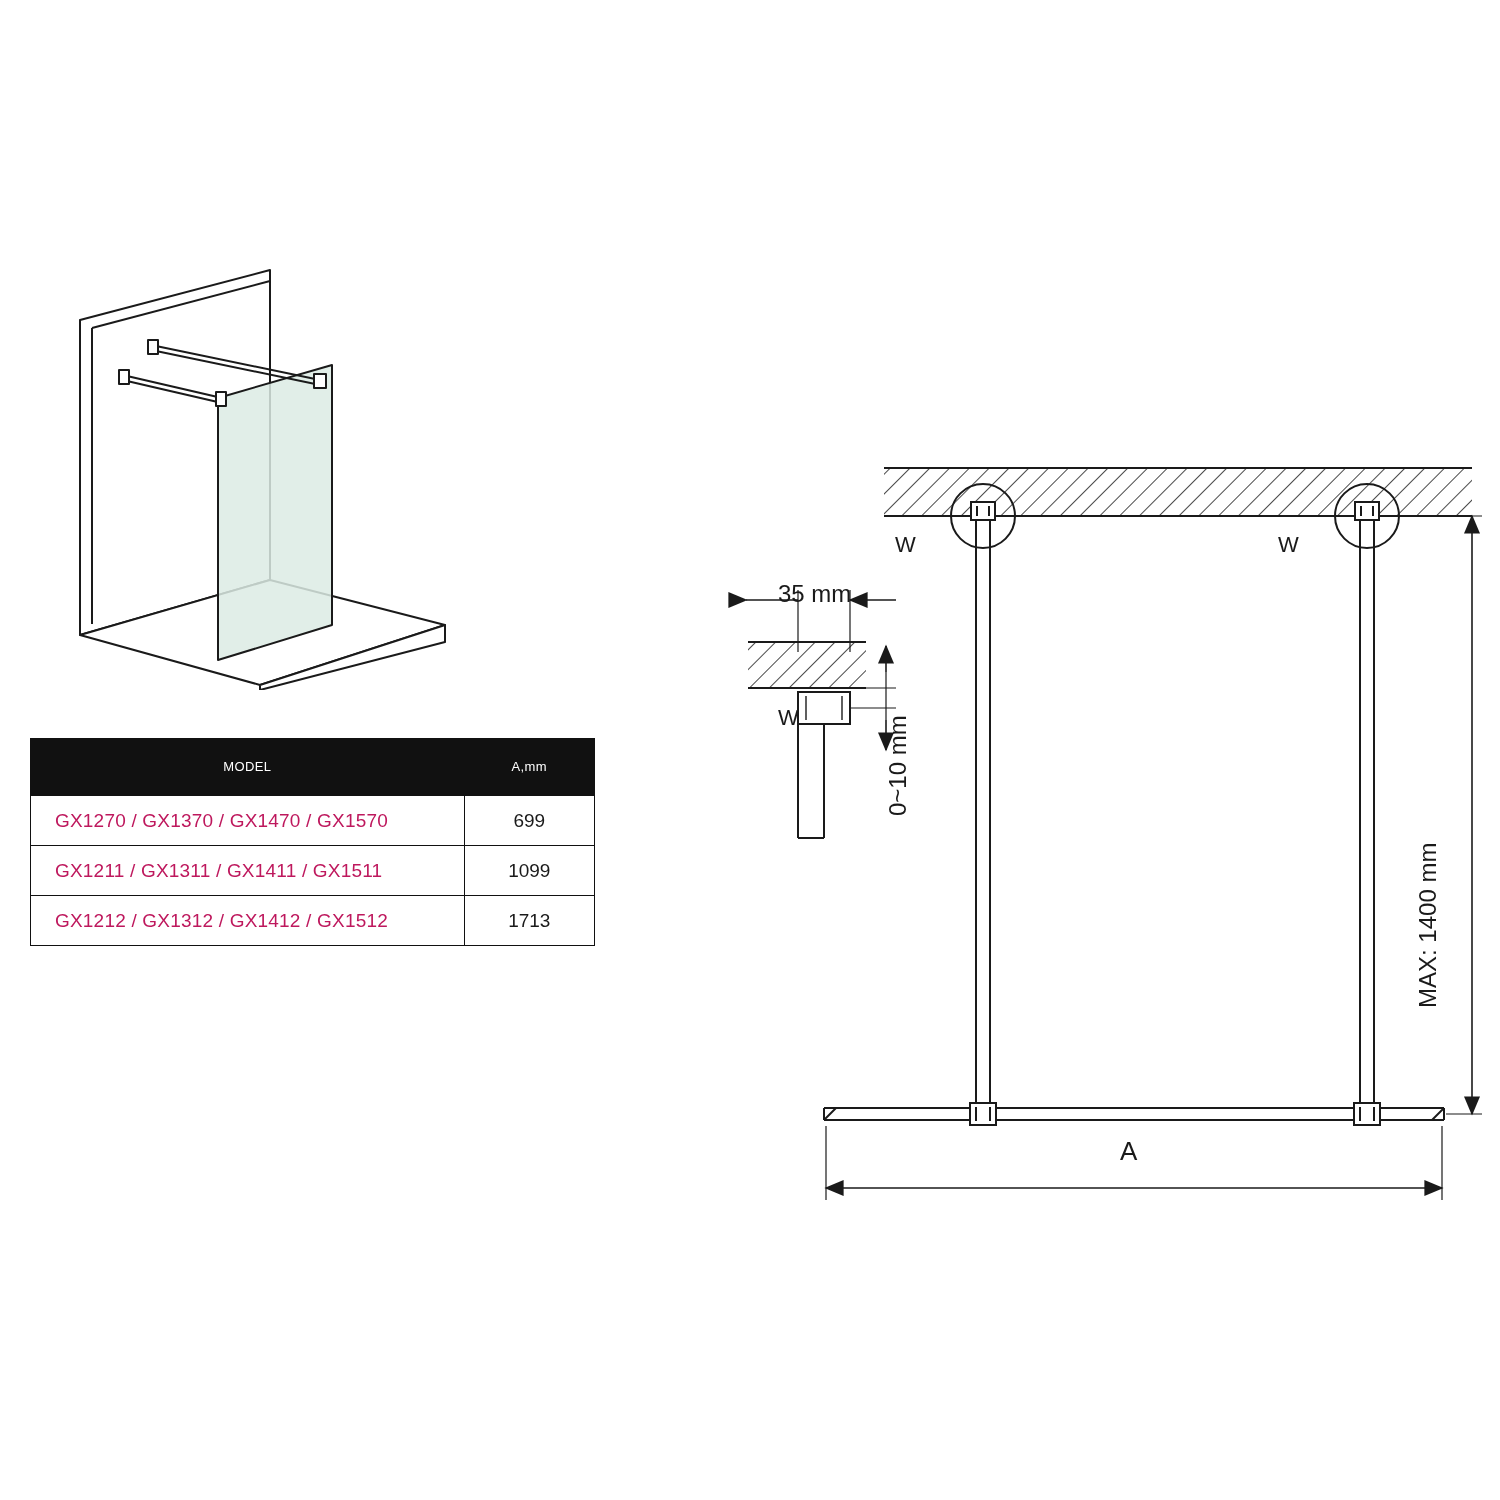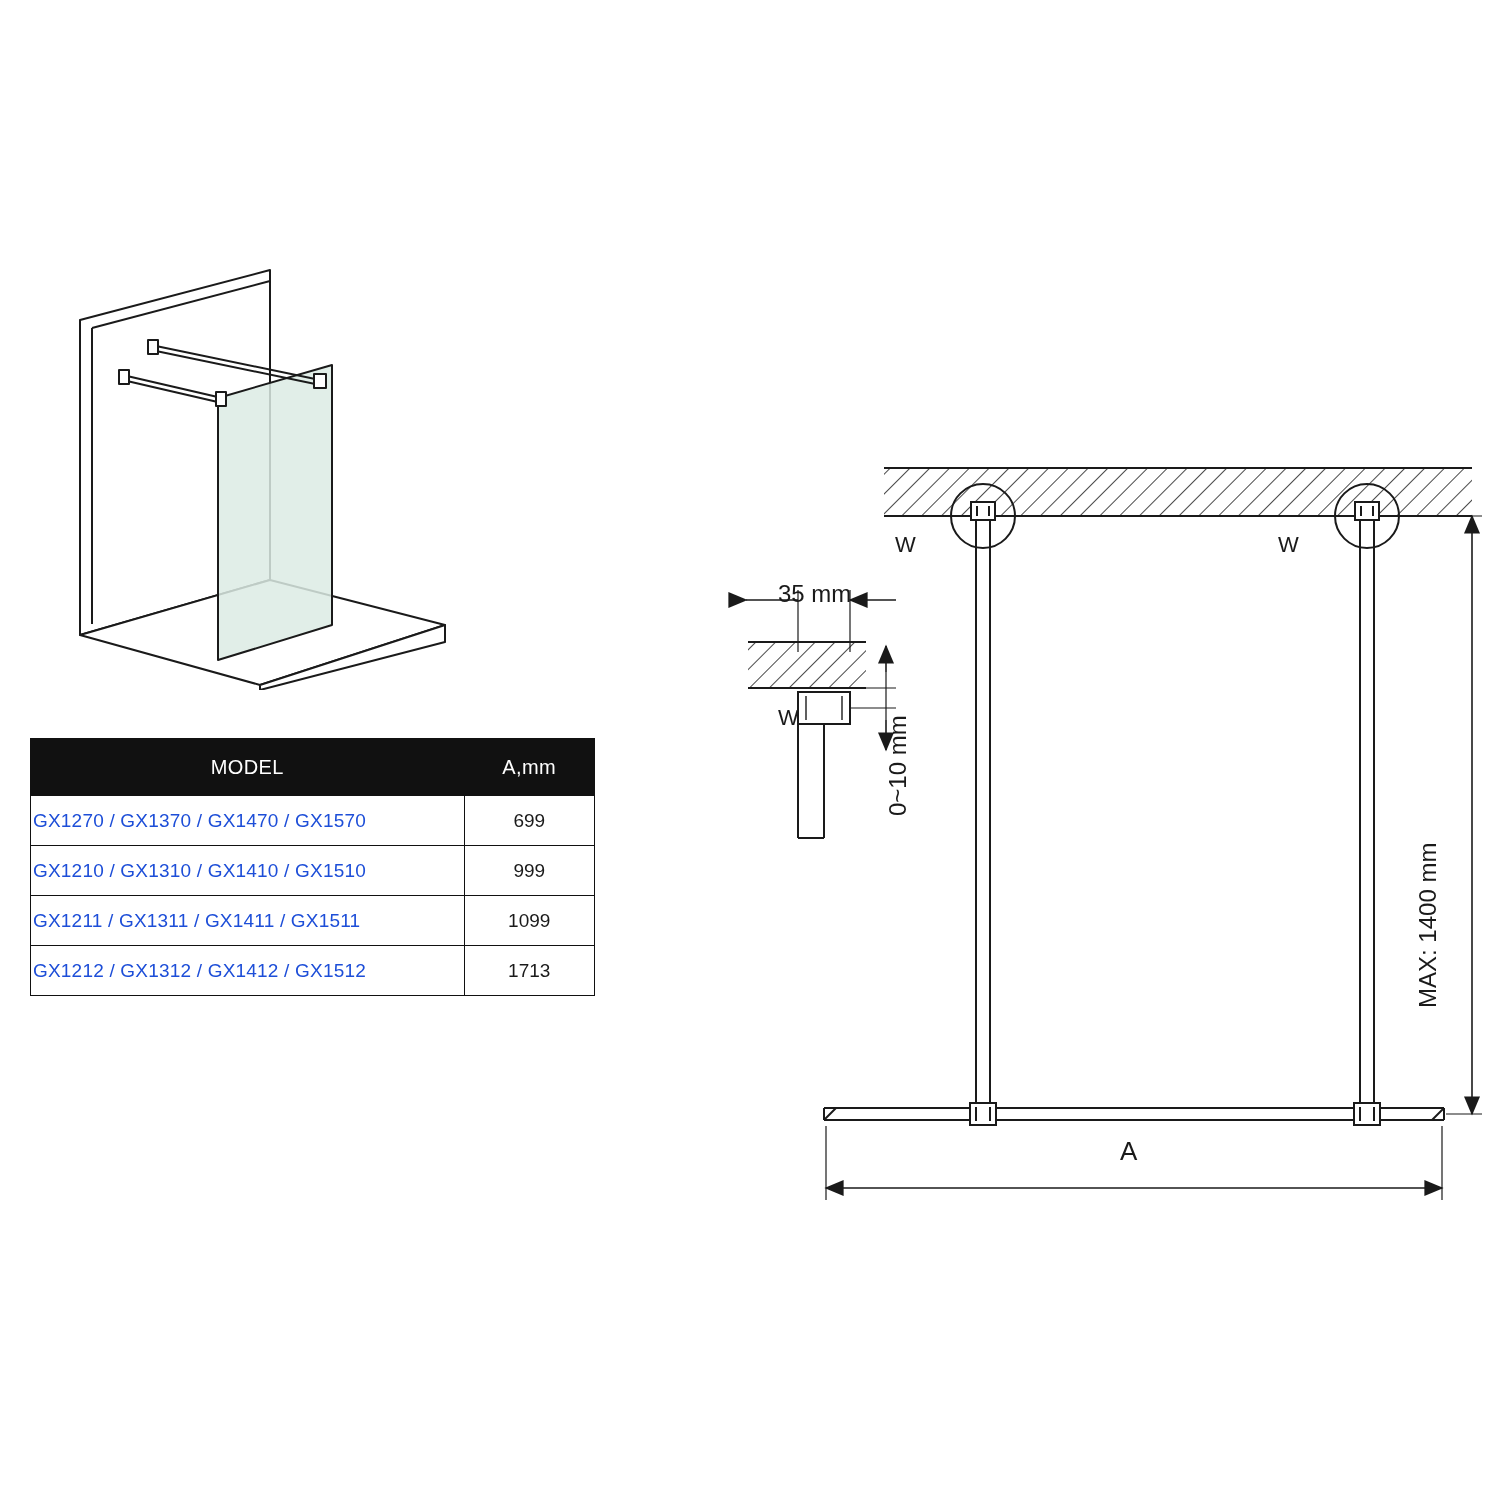--- a/index.html
+++ b/index.html
@@ -46,29 +46,29 @@
     border: 1px solid #111111;
     padding: 0;
     height: 49px;
     line-height: 49px;
     font-weight: normal;
   }
   .model-table thead th {
     background: #111111;
     color: #ffffff;
     text-align: center;
-    font-size: 20px;
+    font-size: 13px;
     letter-spacing: .4px;
     height: 56px;
     line-height: 56px;
   }
   .model-table td.model-cell {
     text-align: left;
-    padding-left: 2px;
-    color: #1d4ed8;
+    padding-left: 24px;
+    color: #be185d;
     letter-spacing: .2px;
   }
   .model-table td.value-cell {
     text-align: center;
     width: 130px;
     color: #1a1a1a;
     margin-left: 32px;
   }
   .model-table thead th.col-model { width: 435px; }
   .model-table thead th.col-value { width: 130px; }
@@ -131,24 +131,20 @@
     <thead>
       <tr>
         <th class="col-model">MODEL</th>
         <th class="col-value">A,mm</th>
       </tr>
     </thead>
     <tbody>
       <tr>
         <td class="model-cell">GX1270 / GX1370 / GX1470 / GX1570</td>
         <td class="value-cell">699</td>
-      </tr>
-      <tr>
-        <td class="model-cell">GX1210 / GX1310 / GX1410 / GX1510</td>
-        <td class="value-cell">999</td>
       </tr>
       <tr>
         <td class="model-cell">GX1211 / GX1311 / GX1411 / GX1511</td>
         <td class="value-cell">1099</td>
       </tr>
       <tr>
         <td class="model-cell">GX1212 / GX1312 / GX1412 / GX1512</td>
         <td class="value-cell">1713</td>
       </tr>
     </tbody>

